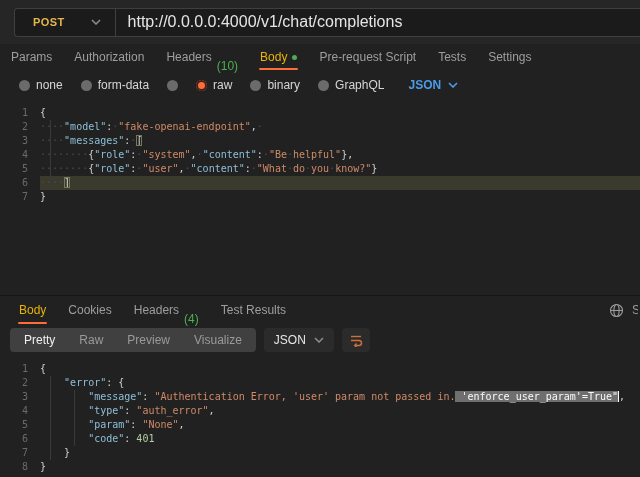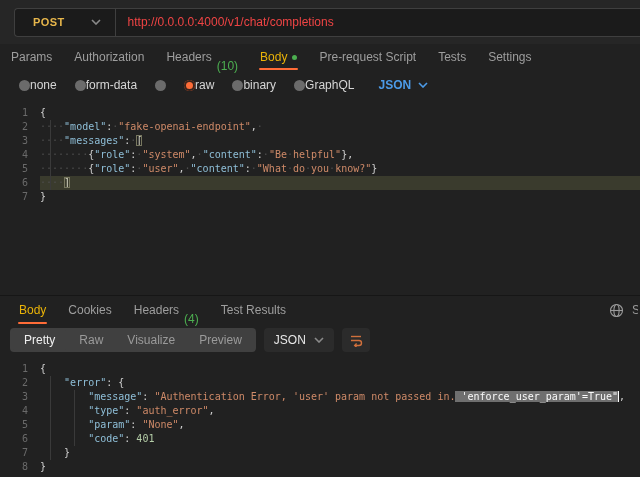--- a/index.html
+++ b/index.html
@@ -12,35 +12,35 @@
     -webkit-font-smoothing:antialiased;
   }
   .app { width:640px; height:477px; display:flex; flex-direction:column; background:#212121; }
 
   
   .url-row { height:44px; background:#262626; display:flex; align-items:center; padding:0 0 0 14px; flex:0 0 auto; }
   .url-bar { height:29px; flex:1; display:flex; align-items:center; background:#1b1b1b; border:1px solid #3f3f3f; border-radius:4px; border-right:none; border-top-right-radius:0; border-bottom-right-radius:0; overflow:hidden; }
   .method { display:flex; align-items:center; gap:26px; padding:0 14px 0 18px; cursor:pointer; height:100%; }
   .method-label { color:#e7b64b; font-weight:bold; font-size:11px; letter-spacing:.4px; }
   .vdiv { width:1px; height:100%; background:#3f3f3f; }
-  .url-text { padding:0 12px; color:#ef4444; font-size:12px; white-space:nowrap; }
+  .url-text { padding:0 12px; color:#e5e5e5; font-size:16px; white-space:nowrap; }
   .chev { stroke:#8a8a8a; fill:none; stroke-width:1.6; }
 
   
   .tabs { display:flex; align-items:stretch; flex:0 0 auto; }
   .req-tabs { height:26px; }
   .tab { position:relative; display:flex; align-items:center; gap:5px; padding:0 11px; color:#9e9e9e; cursor:pointer; white-space:nowrap; }
   .tab.active { color:#eab308; }
   .tab.active::after { content:""; position:absolute; left:10px; right:10px; bottom:0; height:2px; background:#ff6c37; border-radius:2px; }
   .tab .count { color:#4caf50;margin-top:17px; }
   .tab .gdot { width:5px; height:5px; border-radius:50%; background:#4caf50; display:inline-block; }
 
   
   .body-type-row { height:30px; display:flex; align-items:center; padding-left:19px; gap:18px; flex:0 0 auto; }
-  .radio-item { display:flex; align-items:center; cursor:pointer; color:#d6d6d6;text-align:right; }
+  .radio-item { display:flex; align-items:center; gap:6px; cursor:pointer; color:#d6d6d6;text-align:right; }
   .radio-dot { width:11px; height:11px; border-radius:50%; background:#6b6b6b; flex:0 0 auto; }
   .radio-item.selected .radio-dot { background:#ff6c37; box-shadow:inset 0 0 0 2px #3a241c; }
   .format-select { display:flex; align-items:center; gap:7px; margin-left:6px; cursor:pointer; }
   .format-select .fmt { color:#4c9be8; font-weight:bold; font-size:12px; }
   .format-select .chev { stroke:#4c9be8; }
 
   
   .editor { position:relative; font-family:"DejaVu Sans Mono", monospace; font-size:10px; line-height:14px; flex:0 0 auto; padding-top:6px; }
   .req-editor { height:195px; }
   .line { display:flex; height:14px; white-space:pre; }
@@ -189,22 +189,22 @@
           <line x1="1.5" y1="7.5" x2="13.5" y2="7.5"></line>
         </svg>
         <span class="clip-s">S</span>
       </div>
     </div>
 
     <div class="resp-toolbar">
       <div class="views" id="resp-views">
           <button class="view-btn active">Pretty</button>
           <button class="view-btn">Raw</button>
+          <button class="view-btn">Preview</button>
           <button class="view-btn">Visualize</button>
-          <button class="view-btn">Preview</button>
         </div>
       <div class="tool-box">
         <span class="fmt2">JSON</span>
         <svg class="chev" width="10" height="6" viewBox="0 0 10 6">
             <polyline points="1,1 5,5 9,1"></polyline>
           </svg>
       </div>
       <div class="tool-box wrap-box">
         <svg class="wrap-icon" width="14" height="14" viewBox="0 0 14 14">
           <line x1="2" y1="3.5" x2="12" y2="3.5"></line>

